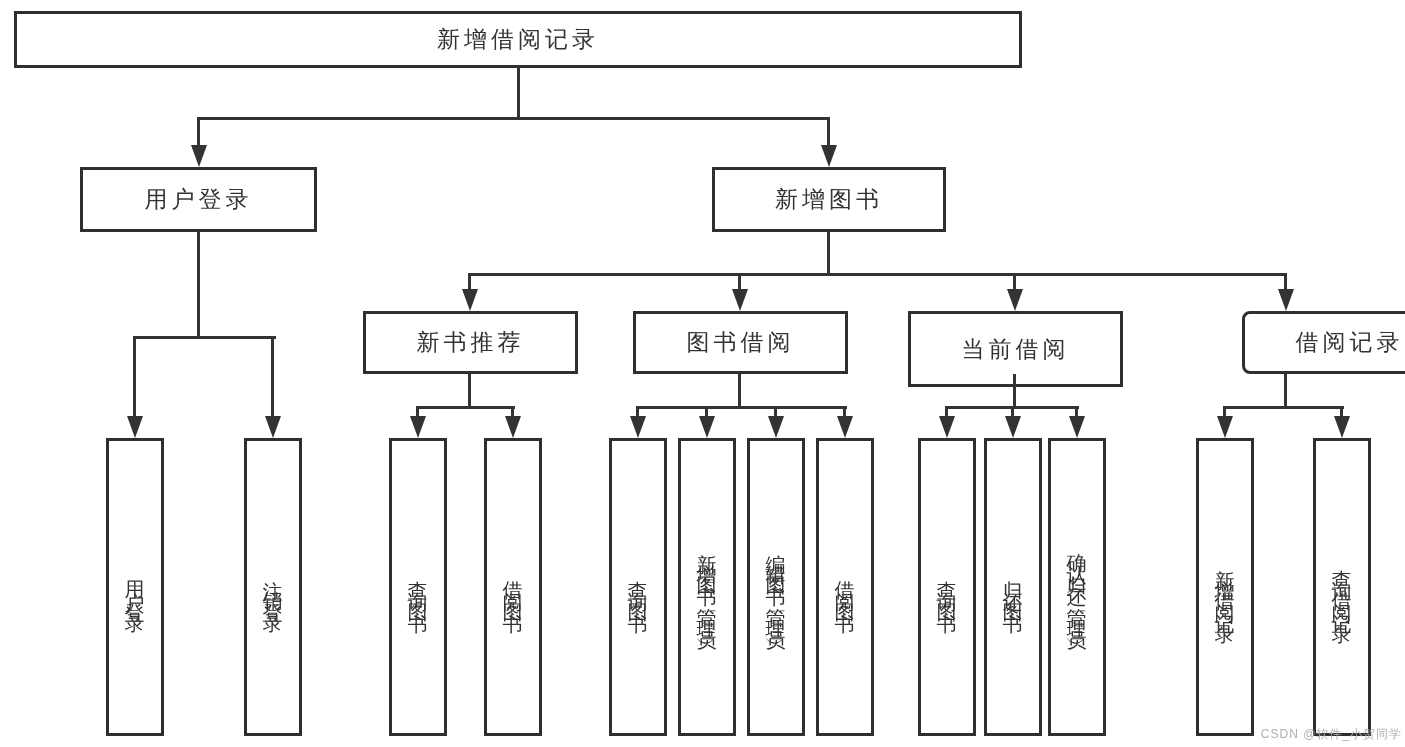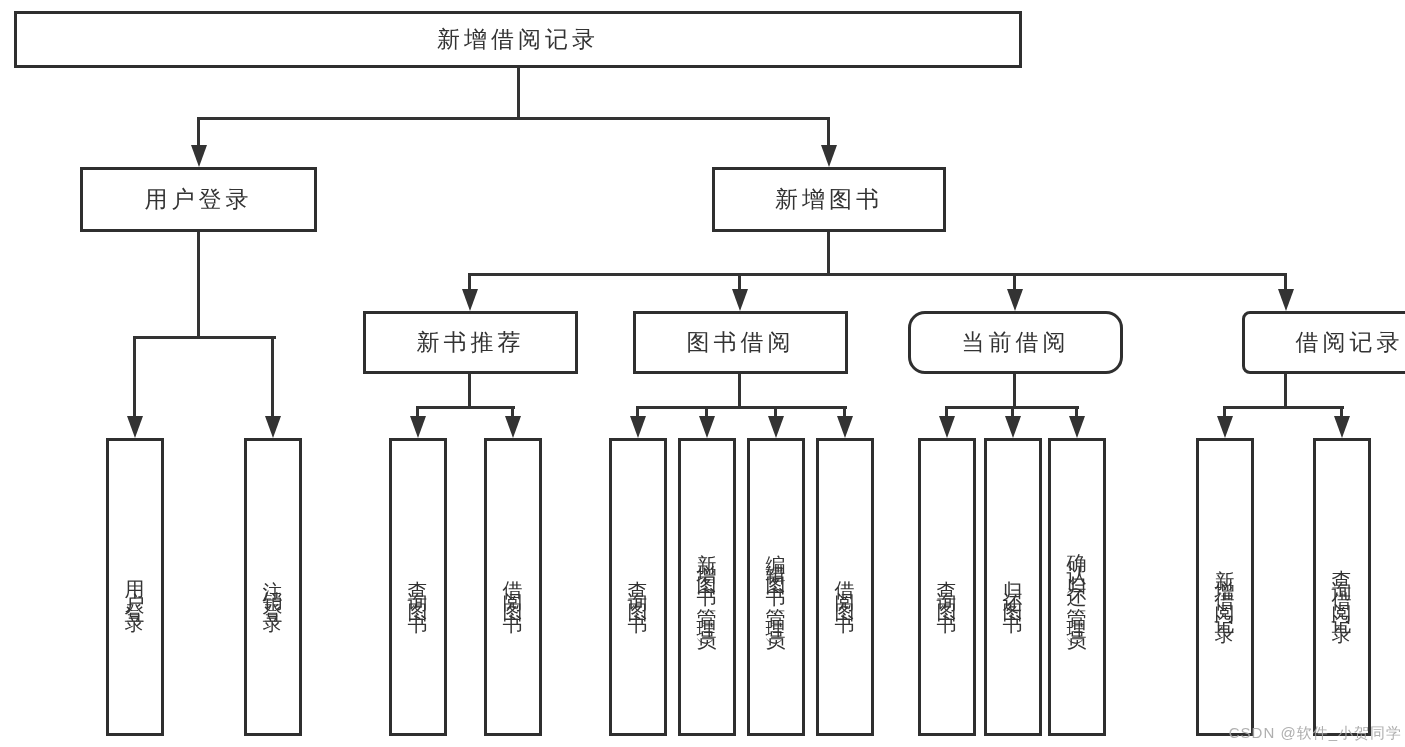--- a/index.html
+++ b/index.html
@@ -42,21 +42,21 @@
   .hline { position: absolute; height: 3px; background: #333333; }
   .tri {
     position: absolute; width: 0; height: 0;
     border-left: 8px solid transparent;
     border-right: 8px solid transparent;
     border-top: 22px solid #333333;
   }
   .watermark {
     position: absolute;
     right: 3px; bottom: 4px;
-    font-size: 15px;
+    font-size: 12px;
     letter-spacing: 1px;
     color: rgba(168,168,168,0.92);
     z-index: 5;
     white-space: nowrap;
   }
 </style>
 </head>
 <body>
 
 <div class="canvas">
@@ -96,21 +96,21 @@
   <div class="tri" style="left:1007px; top:289px;"></div>
   <div class="vline" style="left:1284px; top:273px; height:16px;"></div>
   <div class="tri" style="left:1278px; top:289px;"></div>
 
   <div class="box" style="left:363px; top:311px; width:215px; height:63px;">
     <span>新书推荐</span>
   </div>
   <div class="box" style="left:633px; top:311px; width:215px; height:63px;">
     <span>图书借阅</span>
   </div>
-  <div class="box" style="left:908px; top:311px; width:215px; height:63px;border-radius:17px;">
+  <div class="box" style="left:908px; top:311px; width:215px; height:76px;">
     <span>当前借阅</span>
   </div>
   <div class="box" style="left:1242px; top:311px; width:215px; height:63px;border-radius:8px;">
     <span>借阅记录</span>
   </div>
 
   <div class="vline" style="left:468px; top:374px; height:32px;"></div>
   <div class="vline" style="left:738px; top:374px; height:32px;"></div>
   <div class="vline" style="left:1013px; top:374px; height:32px;"></div>
   <div class="vline" style="left:1284px; top:374px; height:32px;"></div>

